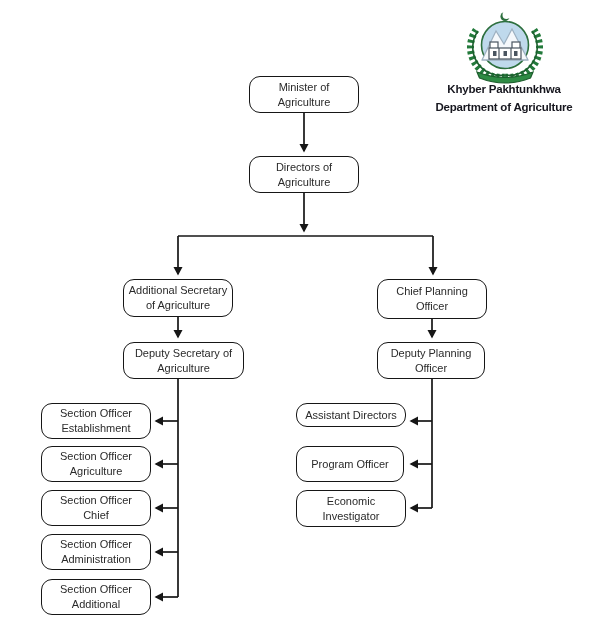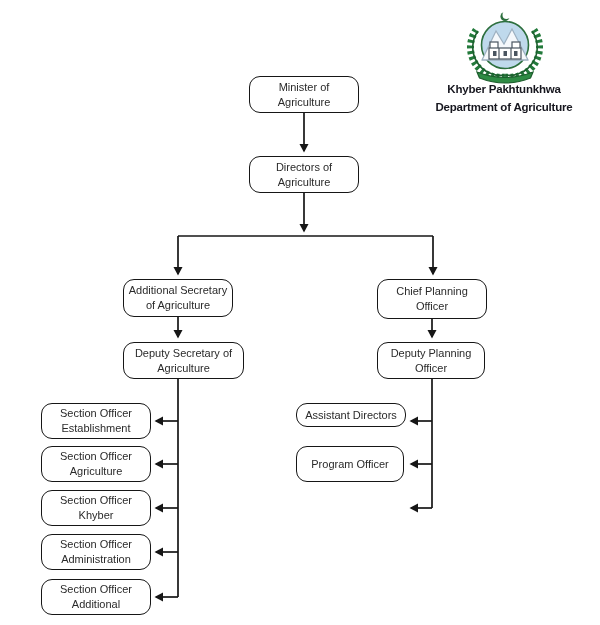--- a/index.html
+++ b/index.html
@@ -149,35 +149,39 @@
     <span>Establishment</span>
   </div>
 
   <div class="node" style="left:41px;top:446px;width:110px;height:36px">
     <span>Section Officer</span>
     <span>Agriculture</span>
   </div>
 
   <div class="node" style="left:41px;top:490px;width:110px;height:36px">
     <span>Section Officer</span>
-    <span>Khyber</span>
+    <span>Chief</span>
   </div>
 
   <div class="node" style="left:41px;top:534px;width:110px;height:36px">
     <span>Section Officer</span>
     <span>Administration</span>
   </div>
 
   <div class="node" style="left:41px;top:579px;width:110px;height:36px">
     <span>Section Officer</span>
     <span>Additional</span>
   </div>
 
   <div class="node" style="left:296px;top:403px;width:110px;height:24px">
     <span>Assistant Directors</span>
   </div>
 
   <div class="node" style="left:296px;top:446px;width:108px;height:36px">
     <span>Program Officer</span>
   </div>
 
+  <div class="node" style="left:296px;top:490px;width:110px;height:37px">
+    <span>Economic</span>
+    <span>Investigator</span>
+  </div>
 
 </div>
 
 </body></html>

